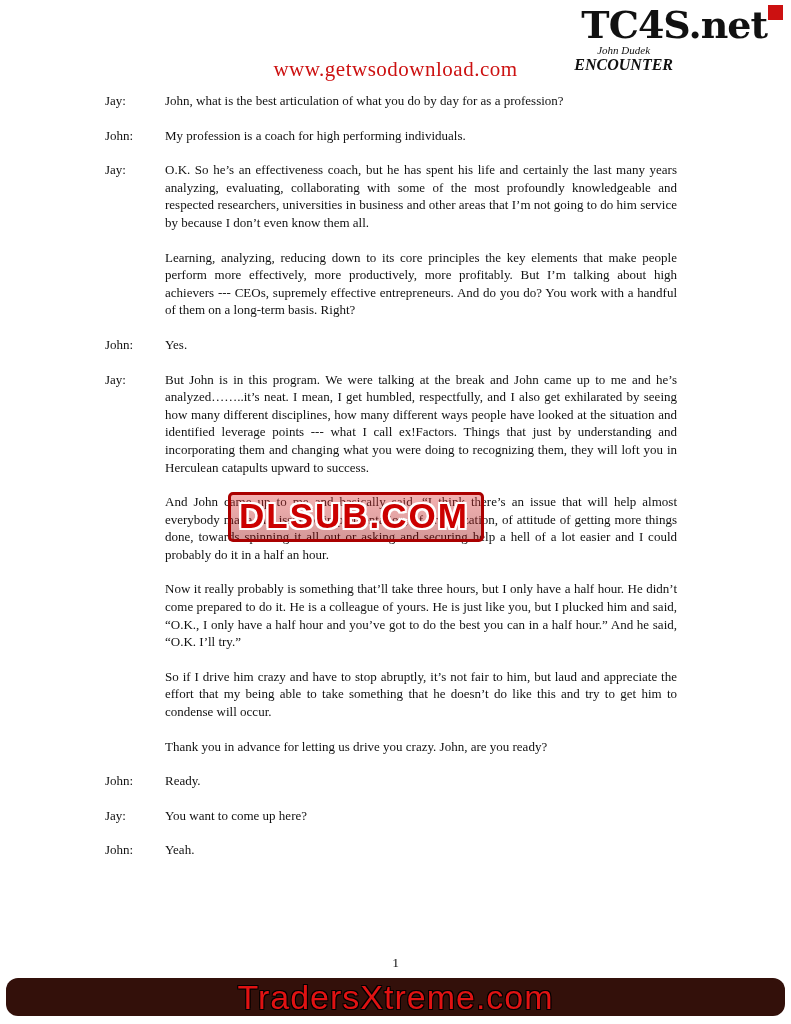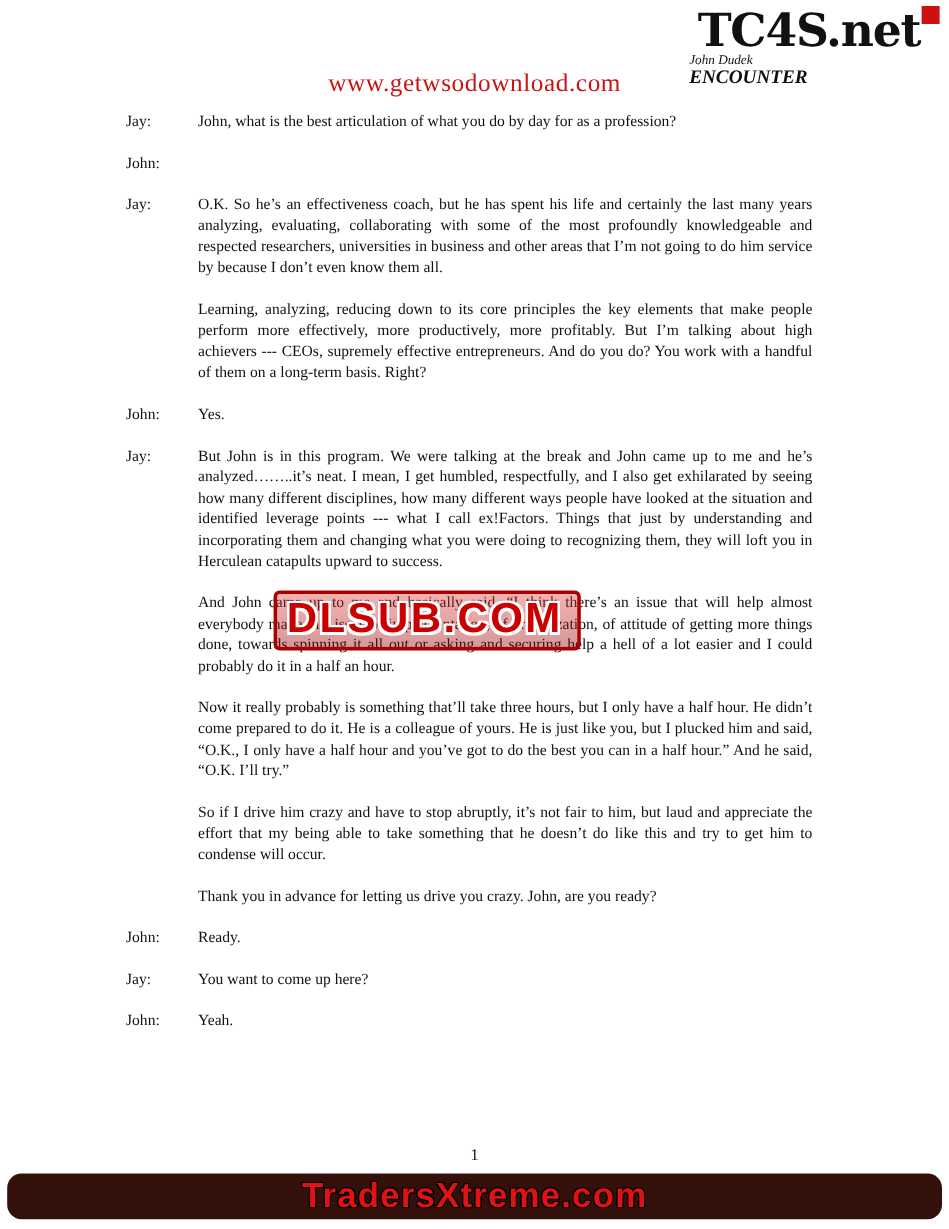--- a/index.html
+++ b/index.html
@@ -46,20 +46,21 @@
     width: 15px;
     height: 15px;
     background: #cc1111;
     margin-left: 1px;
     vertical-align: 18px;
   }
   .logo-sub {
     position: absolute;
     top: 44px;
     right: 118px;
+    text-align: center;
   }
   .logo-author {
     font-family: "Liberation Serif", serif;
     font-style: italic;
     font-size: 11px;
     color: #111111;
     line-height: 13px;
   }
   .logo-series {
     font-family: "Liberation Serif", serif;
@@ -134,22 +135,22 @@
     top: 978px;
     height: 38px;
     background: #33100a;
     border-radius: 12px;
     display: flex;
     align-items: center;
     justify-content: center;
   }
   .footer-banner-text {
     font-family: "Liberation Sans", sans-serif;
-    font-weight: bold;
-    font-size: 29px;
+    font-weight: normal;
+    font-size: 34px;
     color: #e01212;
     letter-spacing: 1px;
     text-shadow: 1px 1px 0 #000000, -1px -1px 0 #000000, 1px -1px 0 #000000, -1px 1px 0 #000000;
   }
 </style>
 </head>
 <body>
 
 <div class="page">
 
@@ -166,20 +167,23 @@
 
     <div class="row">
       <div class="speaker">Jay:</div>
       <div class="speech">
         <p>John, what is the best articulation of what you do by day for as a profession?</p>
       </div>
     </div>
 
     <div class="row">
       <div class="speaker">John:</div>
+      <div class="speech">
+        <p>My profession is a coach for high performing individuals.</p>
+      </div>
     </div>
 
     <div class="row">
       <div class="speaker">Jay:</div>
       <div class="speech">
         <p>O.K.  So he’s an effectiveness coach, but he has spent his life and certainly the last many years analyzing, evaluating, collaborating with some of the most profoundly knowledgeable and respected researchers, universities in business and other areas that I’m not going to do him service by because I don’t even know them all.</p>
         <p>Learning, analyzing, reducing down to its core principles the key elements that make people perform more effectively, more productively, more profitably.  But I’m talking about high achievers --- CEOs, supremely effective entrepreneurs.  And do you do?  You work with a handful of them on a long-term basis.  Right?</p>
       </div>
     </div>
 

